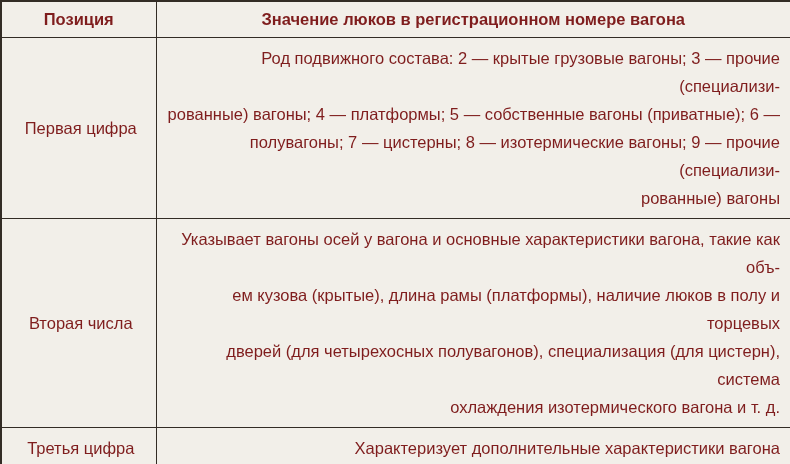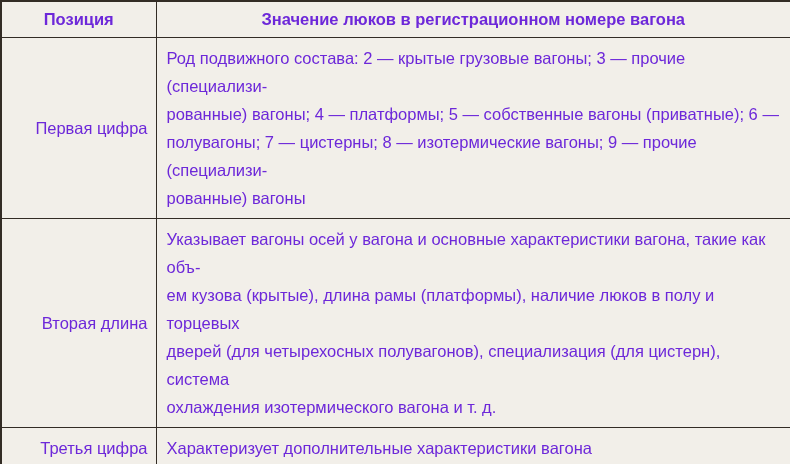--- a/index.html
+++ b/index.html
@@ -6,21 +6,21 @@
     margin: 0;
     padding: 0;
     background: #f4f2ee;
   }
   .page {
     width: 790px;
     height: 464px;
     background: #f2efe9;
     box-sizing: border-box;
     font-family: "Liberation Sans", sans-serif;
-    color: #6d28d9;
+    color: #7f1d1d;
   }
   table.wagon-table {
     width: 790px;
     height: 464px;
     border-collapse: collapse;
     table-layout: fixed;
     background: #f2efe9;
   }
   table.wagon-table td, table.wagon-table th {
     border: 1.5px solid #332c25;
@@ -37,26 +37,26 @@
   col.val-col { width: 635px; }
 
   th.header-cell {
     font-weight: bold;
     text-align: center;
     height: 36px;
     font-size: 17px;
     padding: 2px 6px;
   }
   td.position-cell {
-    text-align: right;
+    text-align: center;
     padding: 4px 8px 4px 12px;
     white-space: pre-line;
   }
   td.value-cell {
-    text-align: left;
+    text-align: right;
     padding: 6px 10px 6px 10px;
     white-space: pre-line;
   }
   tr.row-1 { height: 121px; }
   tr.row-2 { height: 113px; }
   tr.row-3 { height: 37px; }
 </style>
 </head>
 <body>
 
@@ -74,21 +74,21 @@
     </thead>
     <tbody>
       <tr class="row-1">
         <td class="position-cell">Первая цифра</td>
         <td class="value-cell">Род подвижного состава: 2 — крытые грузовые вагоны; 3 — прочие (специализи-
 рованные) вагоны; 4 — платформы; 5 — собственные вагоны (приватные); 6 —
 полувагоны; 7 — цистерны; 8 — изотермические вагоны; 9 — прочие (специализи-
 рованные) вагоны</td>
       </tr>
       <tr class="row-2">
-        <td class="position-cell">Вторая длина</td>
+        <td class="position-cell">Вторая числа</td>
         <td class="value-cell">Указывает вагоны осей у вагона и основные характеристики вагона, такие как объ-
 ем кузова (крытые), длина рамы (платформы), наличие люков в полу и торцевых
 дверей (для четырехосных полувагонов), специализация (для цистерн), система
 охлаждения изотермического вагона и т. д.</td>
       </tr>
       <tr class="row-3">
         <td class="position-cell">Третья цифра</td>
         <td class="value-cell">Характеризует дополнительные характеристики вагона</td>
       </tr>
 

